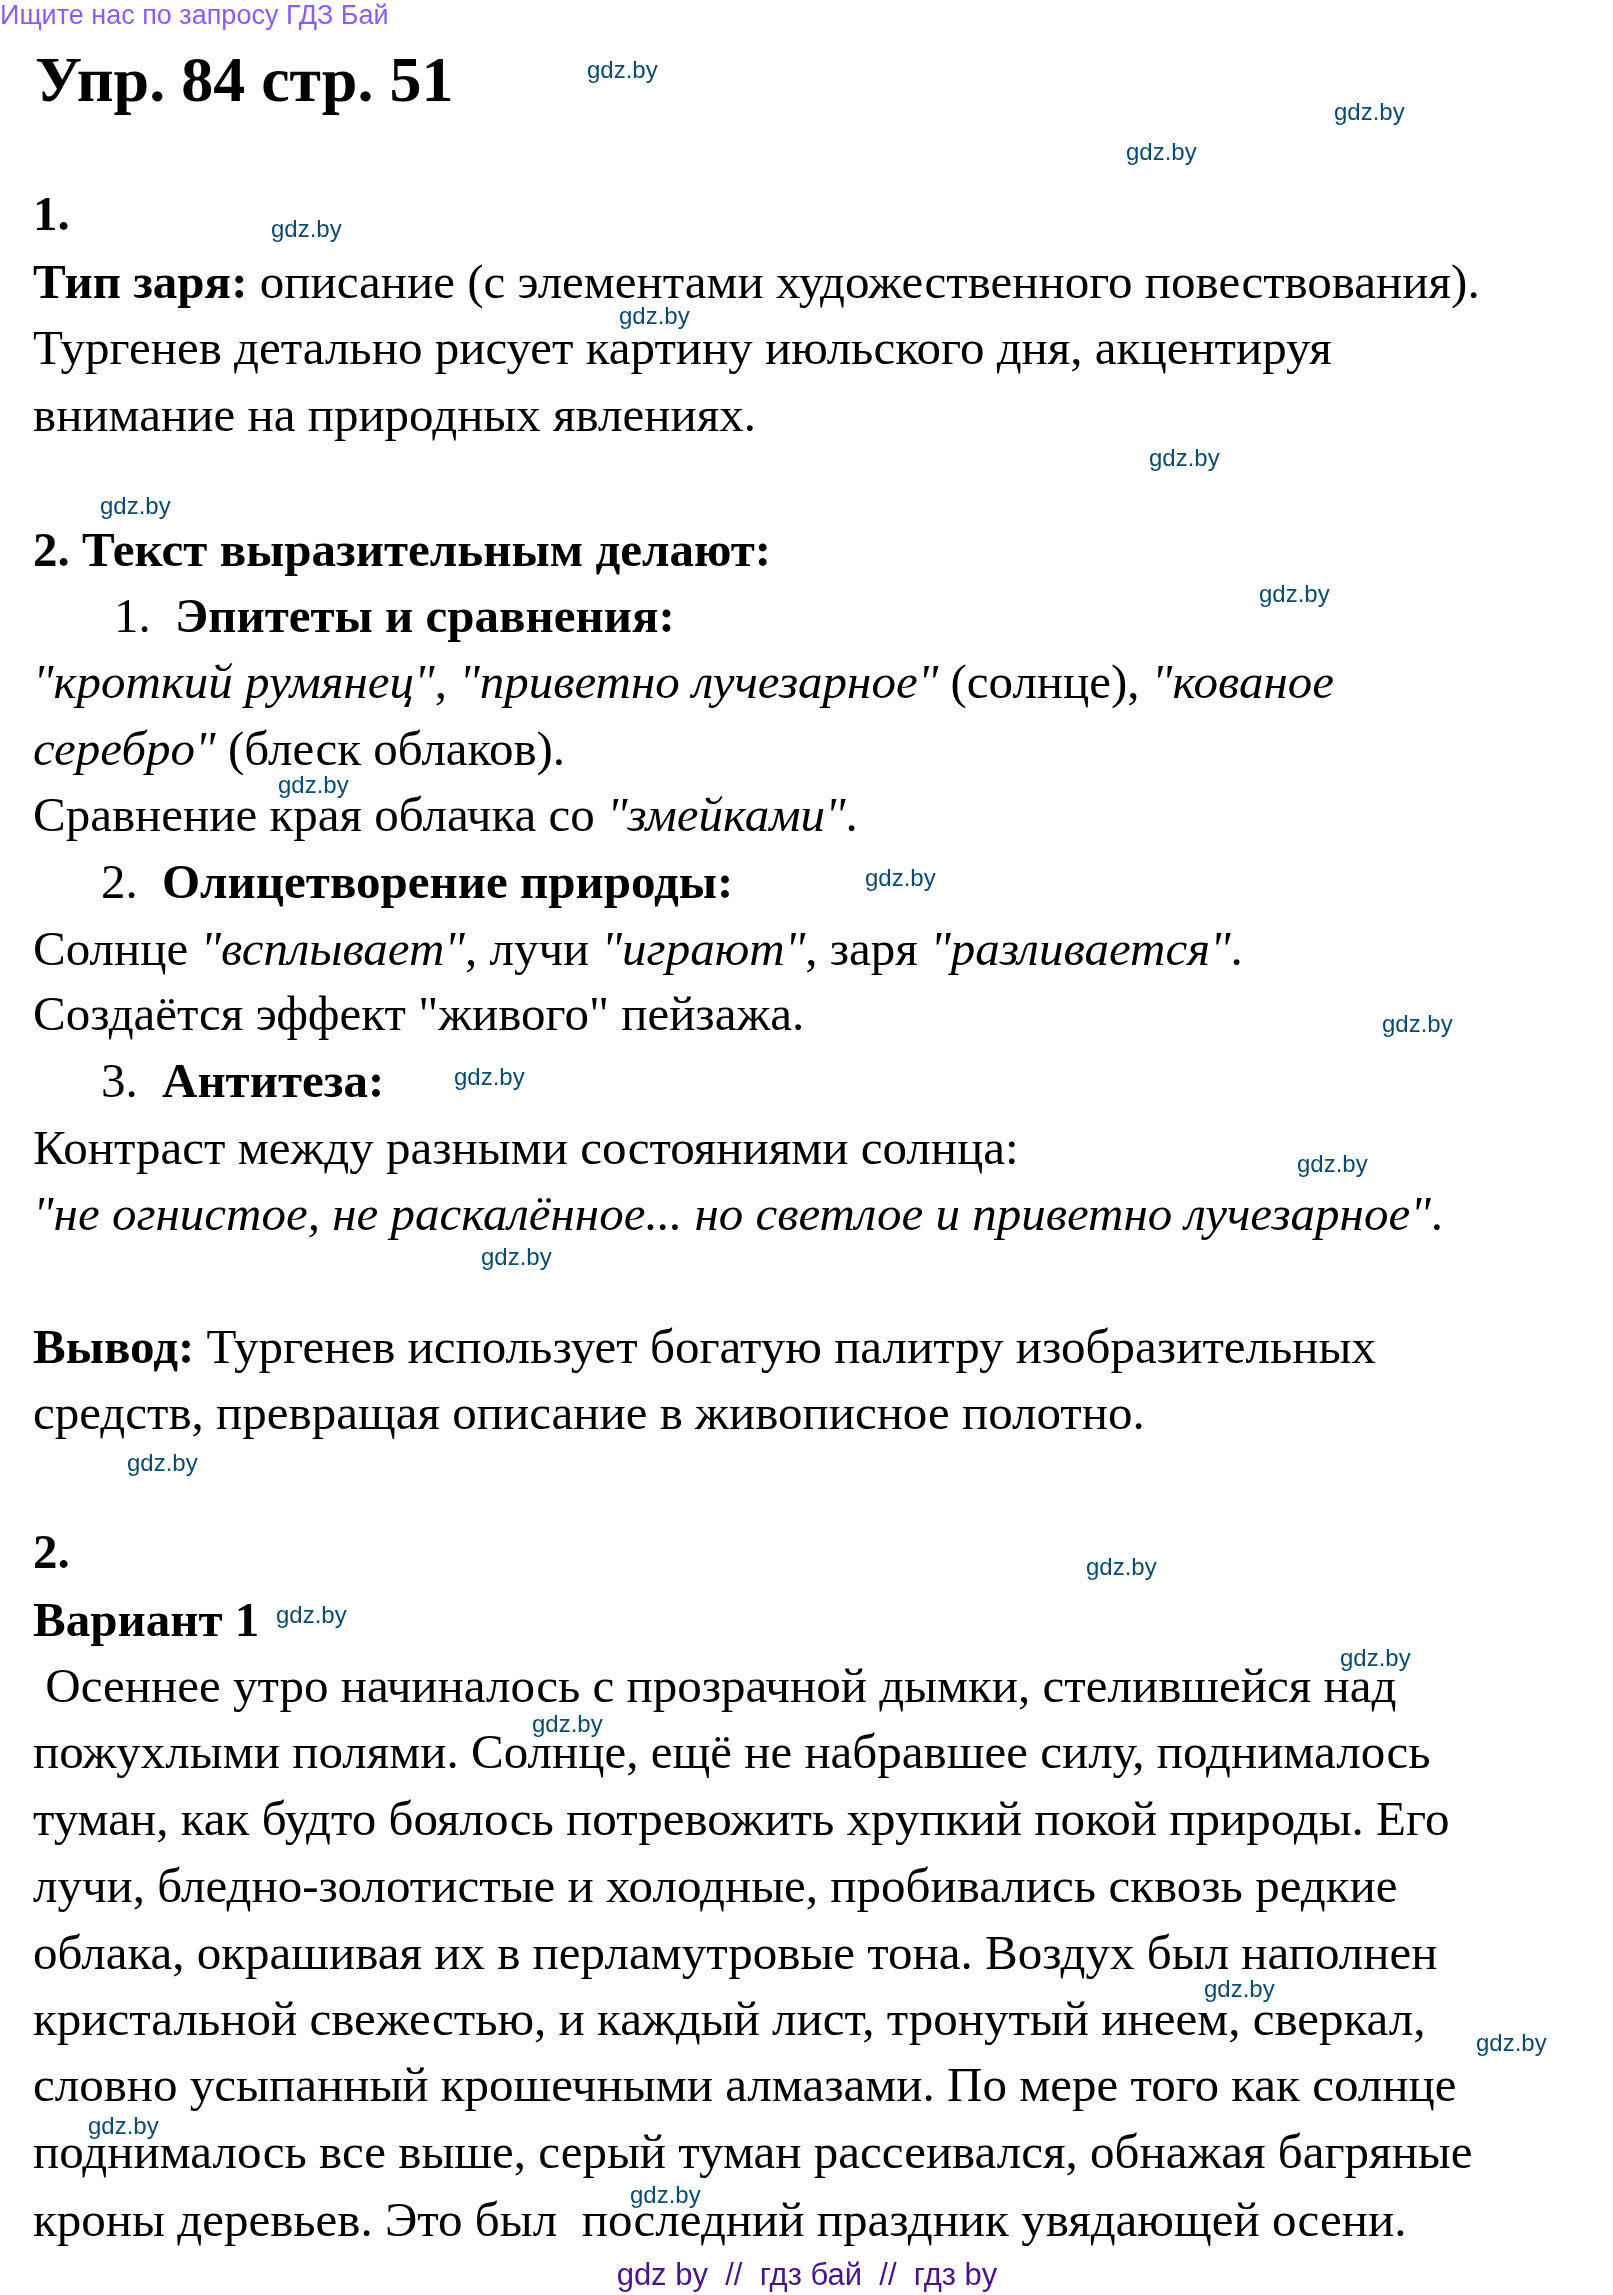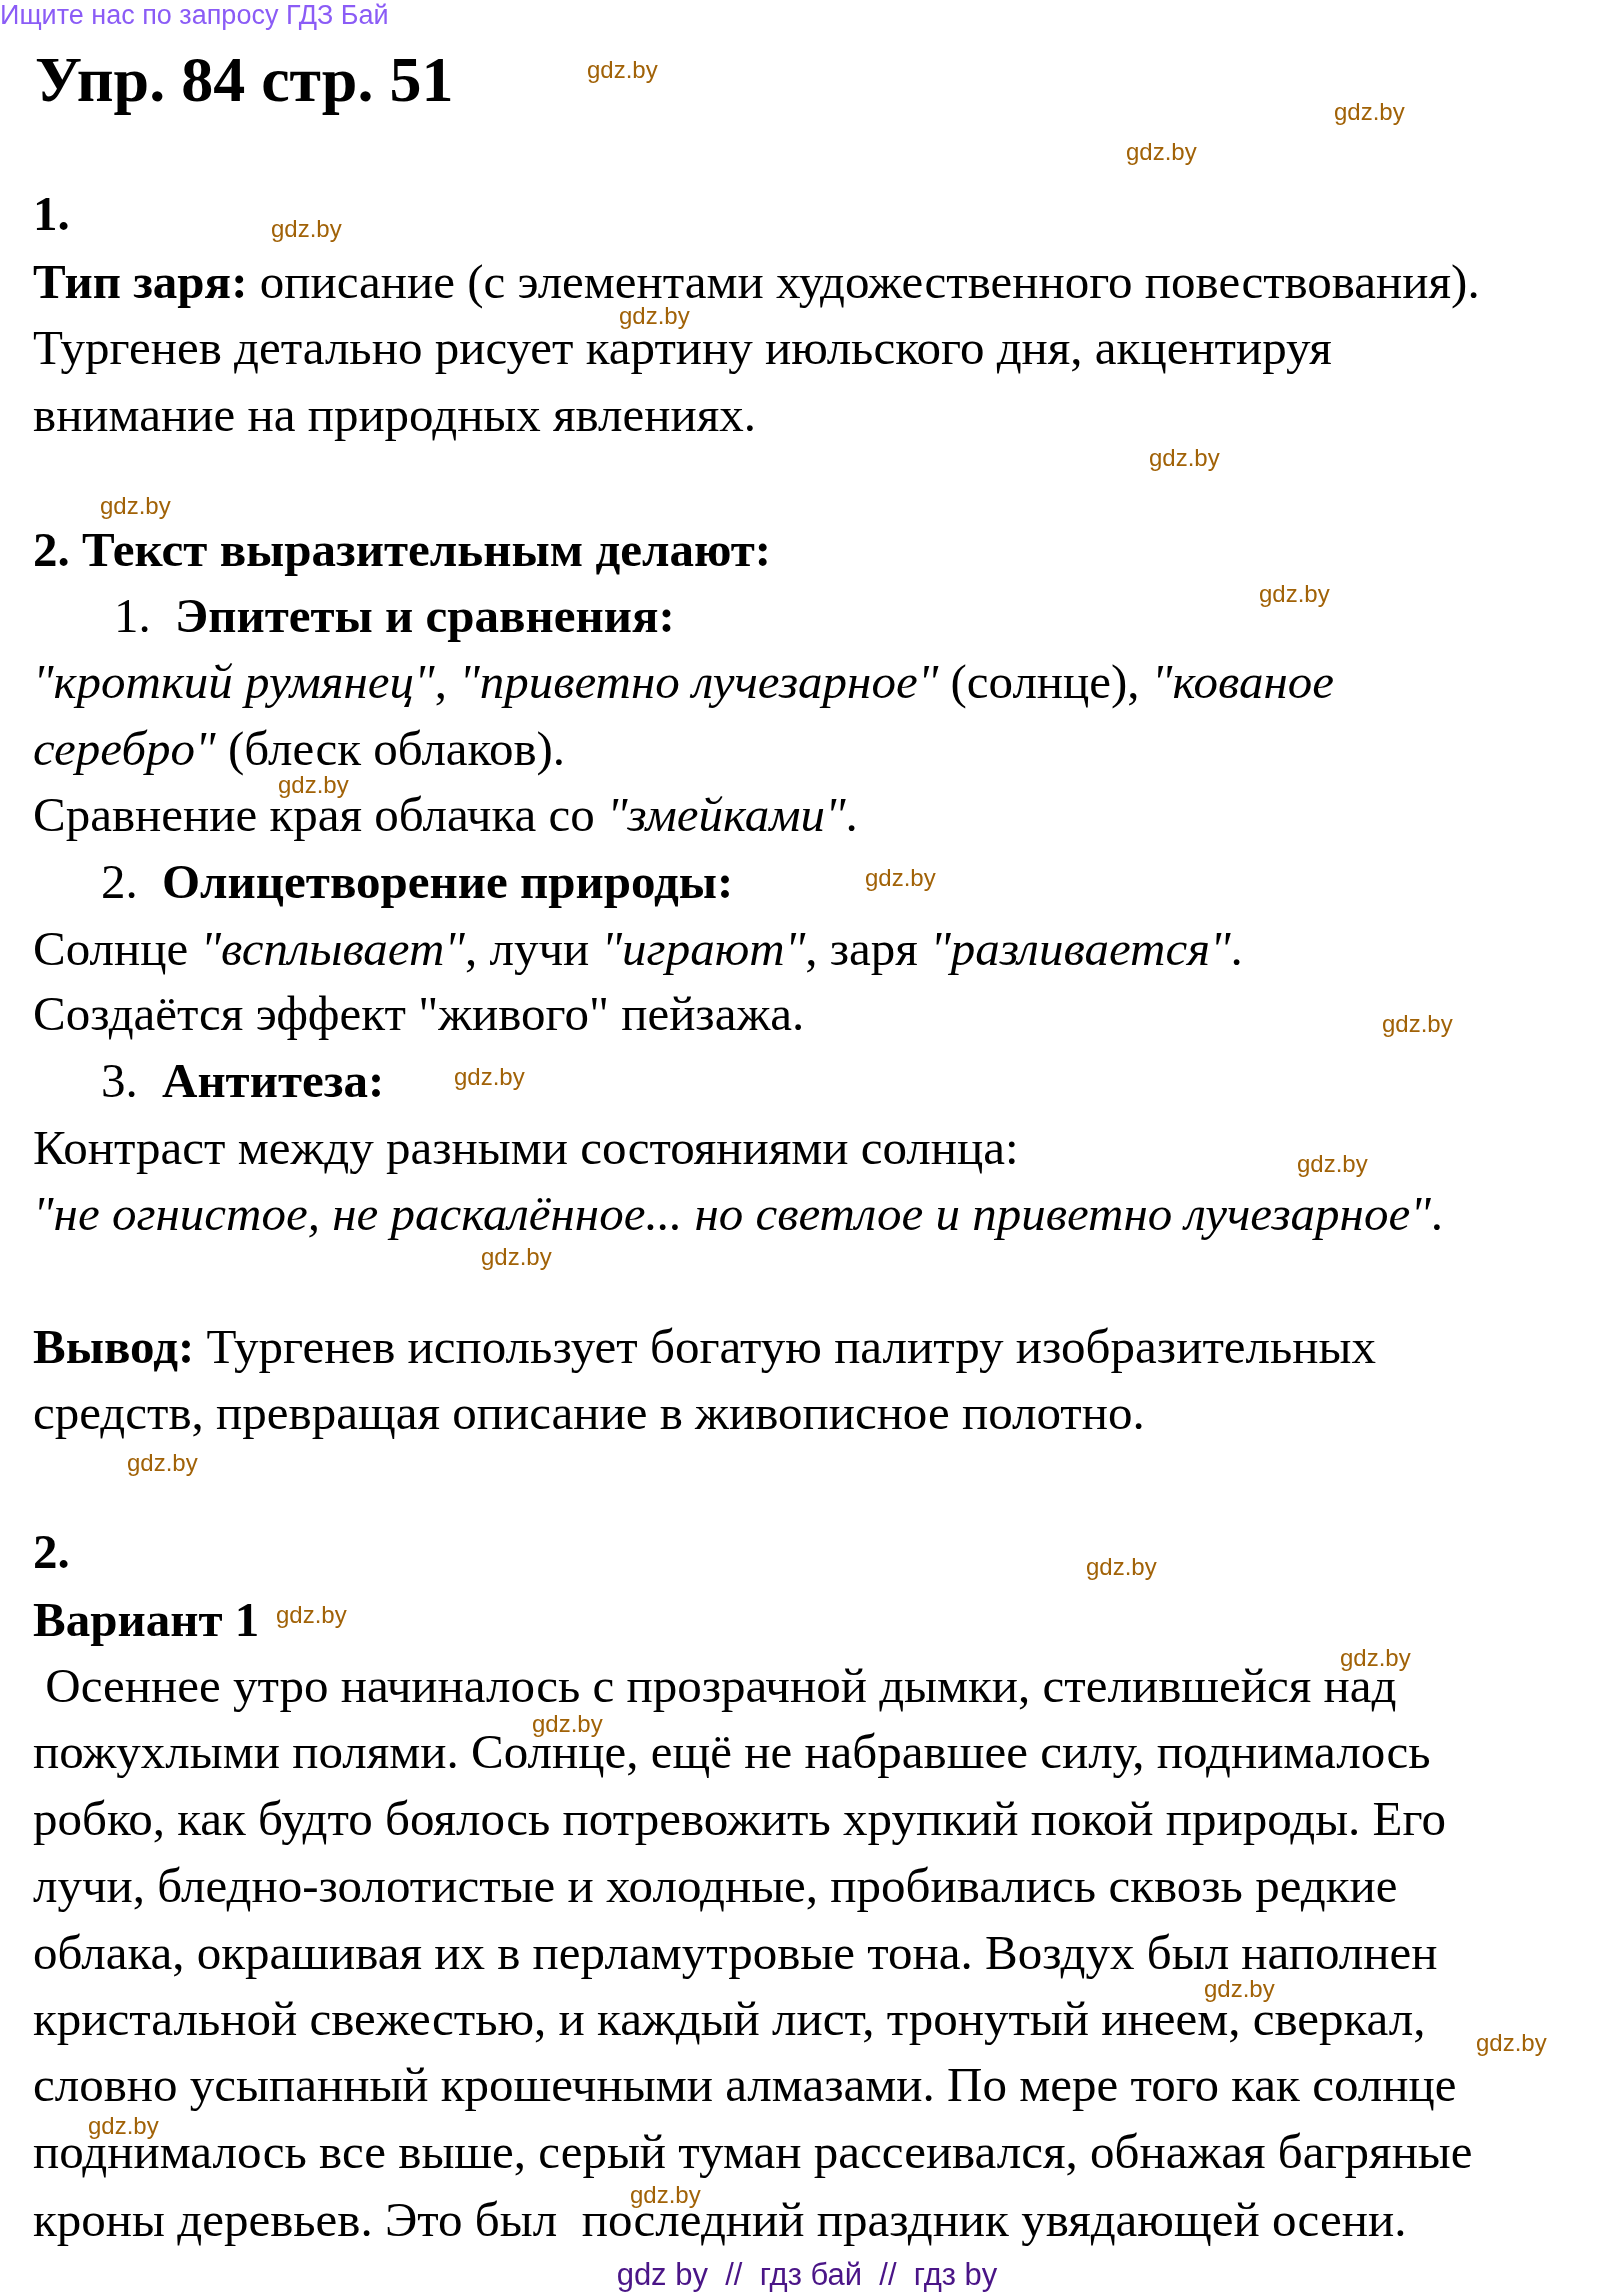--- a/index.html
+++ b/index.html
@@ -7,21 +7,21 @@
   .banner { position:absolute; top:0; left:0; width:1614px; text-align:left;
     font-family:"Liberation Sans", sans-serif; font-size:27px; line-height:31px;
     color:#8b5cf6; }
   .ln { position:absolute; left:33px; white-space:nowrap;
     font-family:"Liberation Serif", serif; font-size:49px; line-height:49px; color:#000; }
   .title { font-size:64px; line-height:50px; font-weight:bold; }
   .b { font-weight:bold; }
   .i { font-style:italic; }
   .num { display:inline-block; width:61px; }
   .wm { position:absolute; font-family:"Liberation Sans", sans-serif; font-size:24px;
-    line-height:24px; color:#a16207; white-space:nowrap; }
+    line-height:24px; color:#0c4a6e; white-space:nowrap; }
   .footer { position:absolute; left:0; width:1614px; top:2260px; text-align:center;
     font-family:"Liberation Sans", sans-serif; font-size:31px; line-height:29.5px; color:#4a1587;
     white-space:pre; }
 </style>
 </head>
 <body>
 
 <div class="banner">Ищите нас по запросу ГДЗ Бай</div>
 
 <div class="ln title" style="top:55px;left:35px;">Упр. 84 стр. 51</div>
@@ -70,21 +70,21 @@
 
 <div class="ln" style="top:1322px;">
   <span class="b">Вывод:</span><span> Тургенев использует богатую палитру изобразительных</span>
 </div>
 <div class="ln" style="top:1388px;">средств, превращая описание в живописное полотно.</div>
 
 <div class="ln b" style="top:1527px;">2.</div>
 <div class="ln b" style="top:1595px;">Вариант 1</div>
 <div class="ln" style="top:1661px;white-space:pre;"> Осеннее утро начиналось с прозрачной дымки, стелившейся над</div>
 <div class="ln" style="top:1727px;text-align:right;">пожухлыми полями. Солнце, ещё не набравшее силу, поднималось</div>
-<div class="ln" style="top:1794px;">робко, как будто боялось потревожить хрупкий покой природы. Его</div>
+<div class="ln" style="top:1794px;">туман, как будто боялось потревожить хрупкий покой природы. Его</div>
 <div class="ln" style="top:1861px;">лучи, бледно-золотистые и холодные, пробивались сквозь редкие</div>
 <div class="ln" style="top:1928px;">облака, окрашивая их в перламутровые тона. Воздух был наполнен</div>
 <div class="ln" style="top:1994px;">кристальной свежестью, и каждый лист, тронутый инеем, сверкал,</div>
 <div class="ln" style="top:2060px;">словно усыпанный крошечными алмазами. По мере того как солнце</div>
 <div class="ln" style="top:2127px;">поднималось все выше, серый туман рассеивался, обнажая багряные</div>
 <div class="ln" style="top:2195px;white-space:pre;">кроны деревьев. Это был  последний праздник увядающей осени.</div>
 
 <div class="wm" style="left:587px;top:58px;">gdz.by</div>
 <div class="wm" style="left:1334px;top:100px;">gdz.by</div>
 <div class="wm" style="left:1126px;top:140px;">gdz.by</div>

